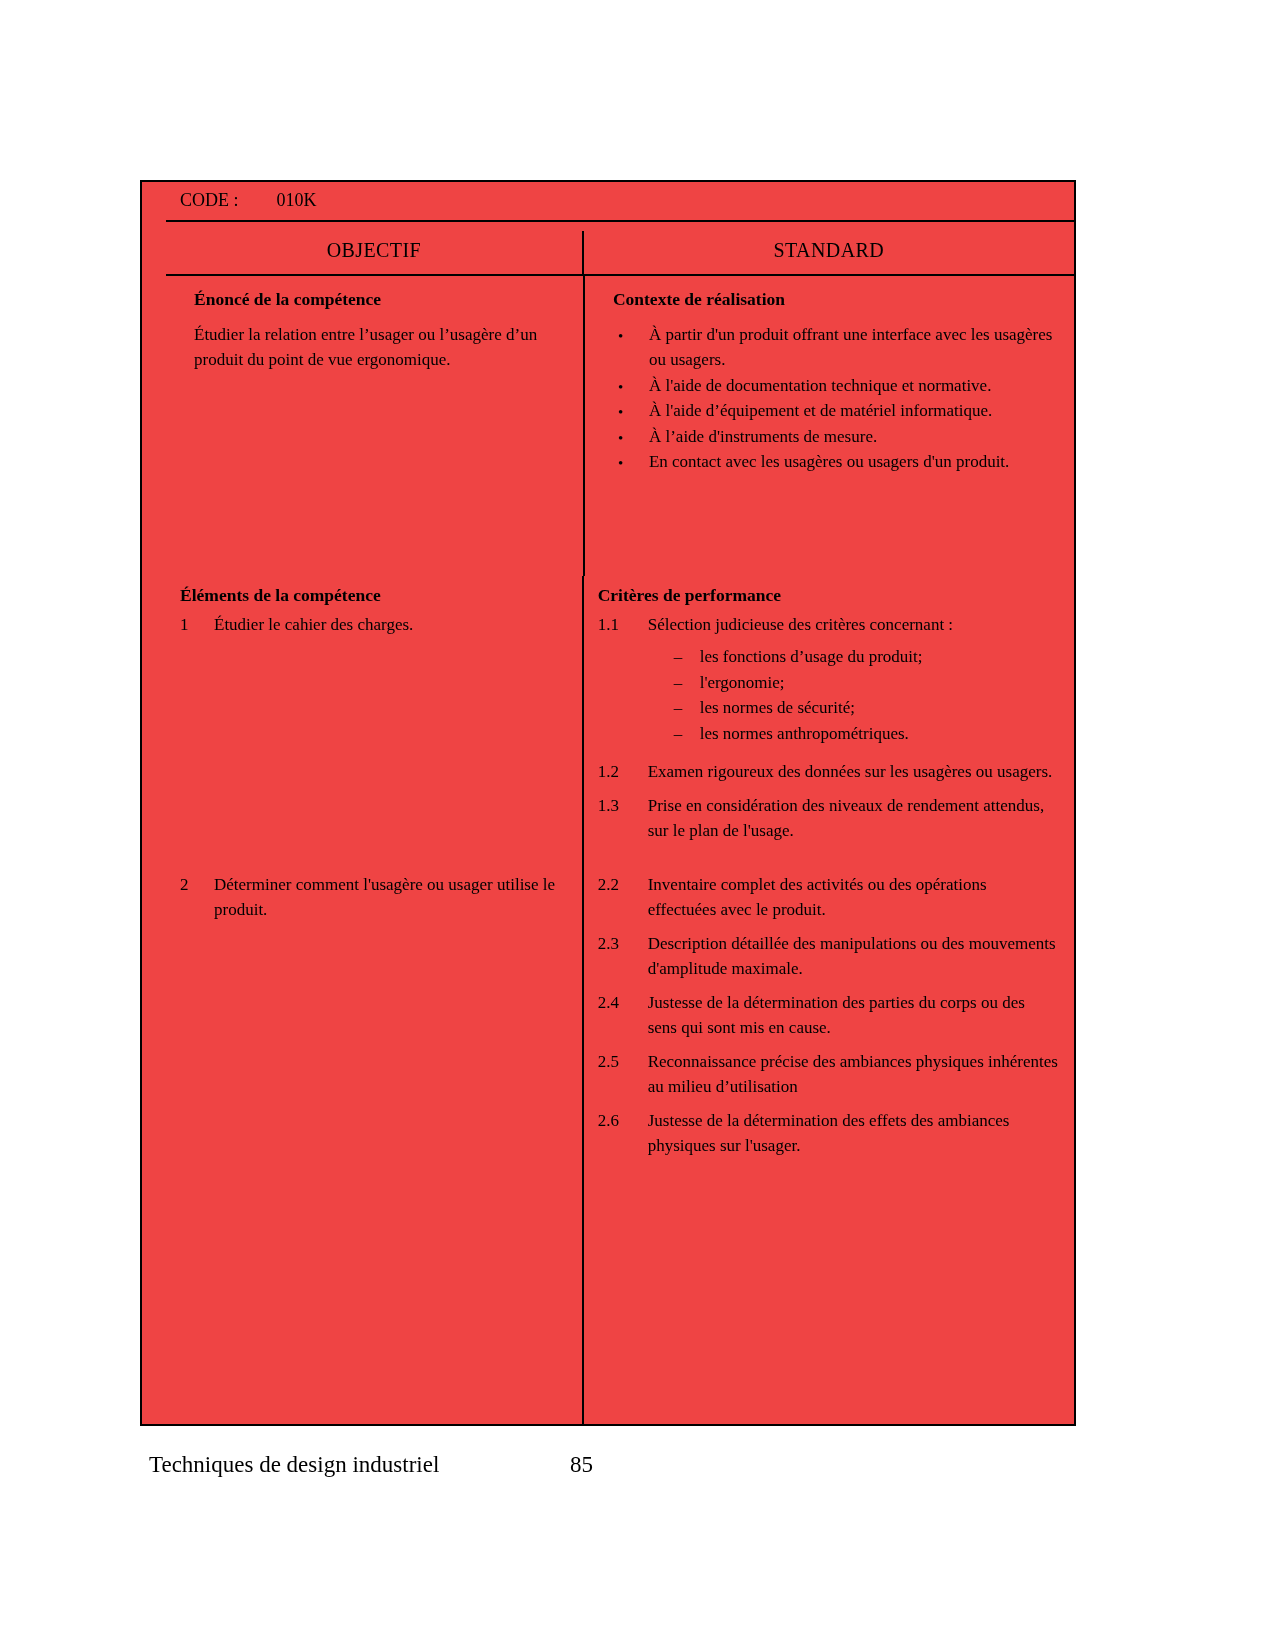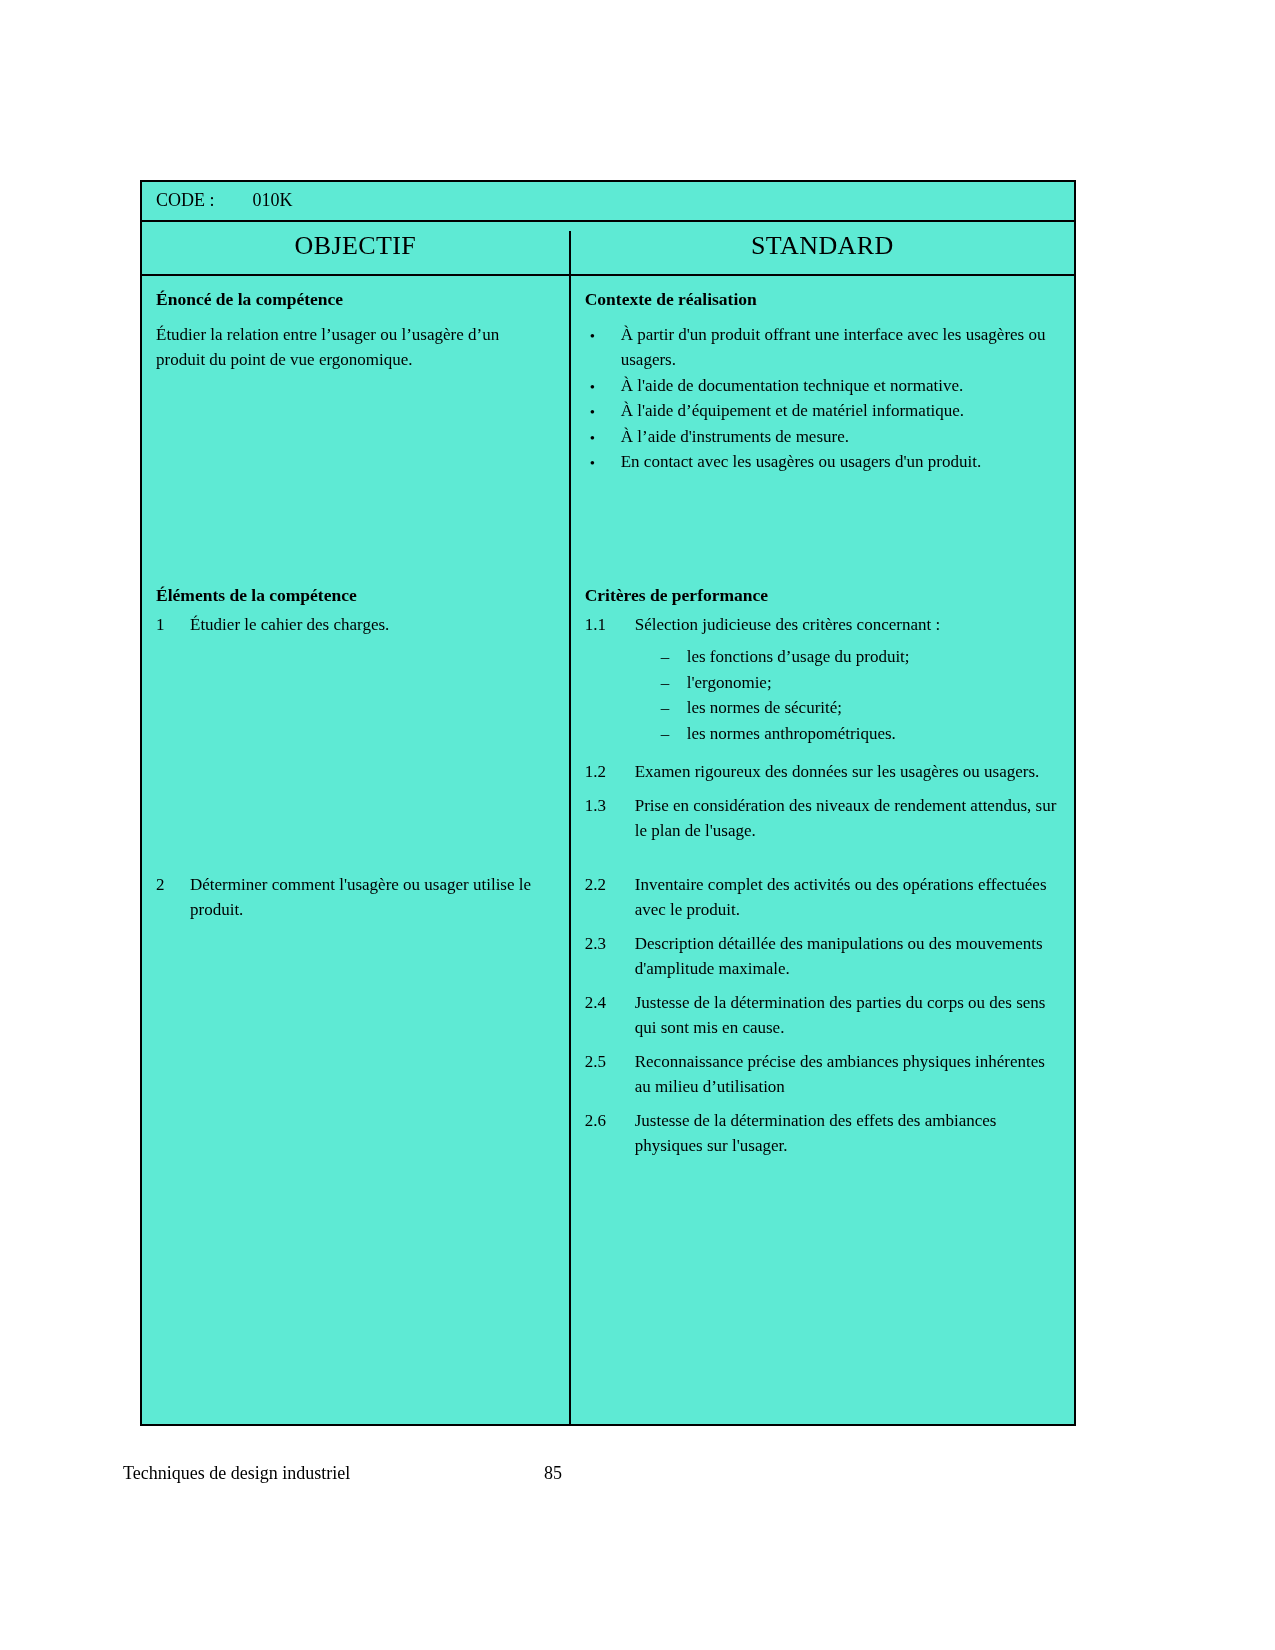--- a/index.html
+++ b/index.html
@@ -12,51 +12,52 @@
     color: #000;
     font-size: 17px;
     line-height: 1.5;
   }
   .doc-table {
     position: absolute;
     left: 140px;
     top: 180px;
     width: 936px;
     border: 2px solid #000;
-    background: #5eead4;
+    background: #ef4444;
+    padding-left: 24px;
   }
   .code-row {
     border-bottom: 2px solid #000;
     padding: 5px 14px 6px 14px;
     font-size: 18px;
     display: flex;
     align-items: baseline;
   }
   .code-value { margin-left: 38px; }
   .col-headers {
     display: flex;
     border-bottom: 2px solid #000;
     height: 54px;
   }
   .col-h {
     display: flex;
     align-items: flex-end;
     justify-content: center;
     padding-bottom: 9px;
-    font-size: 26px;
+    font-size: 20px;
     letter-spacing: 0.4px;
     margin-top: 9px;
   }
   .col-h.left { width: 46%; border-right: 2px solid #000; }
   .col-h.right { width: 54%; }
   .body-row { display: flex; align-items: stretch; }
   .cell { padding: 12px 16px 0 14px; }
   .cell.left  { width: 46%; border-right: 2px solid #000; }
   .cell.right { width: 54%; }
-  .row-a .cell { min-height: 300px; }
+  .row-a .cell { min-height: 300px; margin-left: 14px; }
   .row-b .cell { min-height: 30px; padding-top: 8px; padding-bottom: 0; }
   .row-c .cell { min-height: 260px; padding-top: 4px; }
   .row-d .cell { min-height: 556px; padding-top: 4px; }
   h3.sec-title {
     font-size: 17.5px;
     font-weight: bold;
     margin-bottom: 10px;
     line-height: 1.35;
   }
   .row-b h3.sec-title { margin-bottom: 0; }
@@ -72,25 +73,24 @@
   .crit { display: flex; margin-bottom: 8px; }
   .crit-num { width: 50px; flex: none; }
   .crit-body { flex: 1; }
   .subs { list-style: none; margin: 7px 0 5px 26px; }
   .subs li { display: flex; }
   .s-marker { width: 26px; flex: none; }
   .s-marker::before { content: "\2013"; }
   .s-text { flex: 1; }
   .page-footer {
     position: absolute;
-    left: 123px;
+    left: 149px;
     top: 1448px;
     width: 936px;
-    font-size: 18px;
-    margin-top: 12px;
+    font-size: 23px;
   }
   .page-footer .pagenum {
     position: absolute;
     left: 421px;
     top: 0;
   }
 </style>
 </head>
 <body>
 

